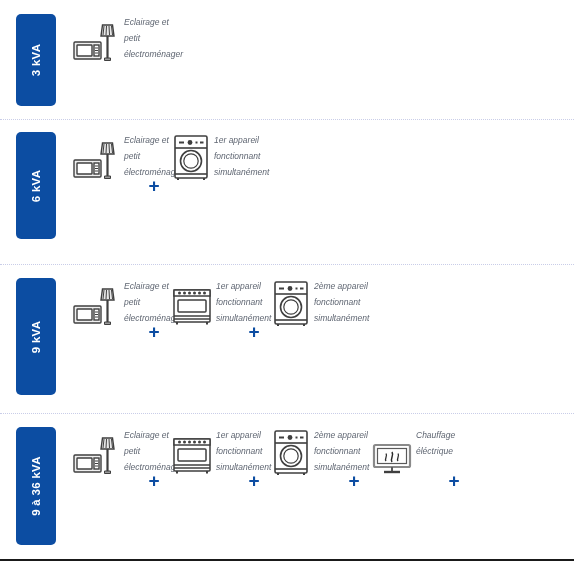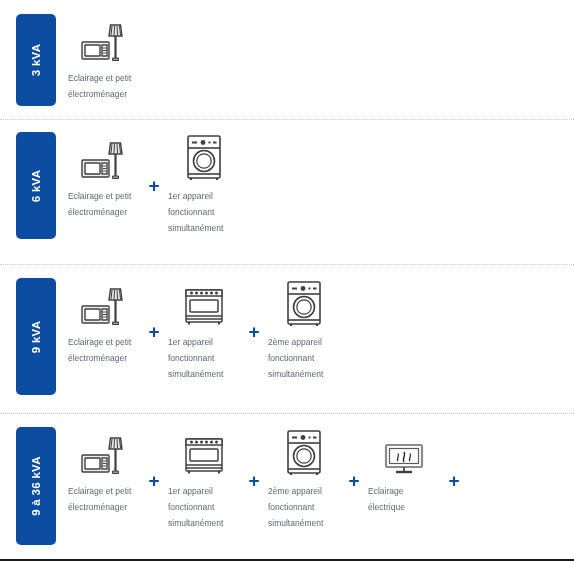--- a/index.html
+++ b/index.html
@@ -66,22 +66,23 @@
     display: flex;
     align-items: flex-start;
     padding-left: 12px;
     box-sizing: border-box;
   }
 
   .item {
     flex: 0 0 auto;
     width: 72px;
     display: flex;
-    flex-direction: column;
+    flex-direction: row;
     align-items: flex-start;
+    font-style: italic;
   }
   .item .icon-wrap {
     height: 50px;
     width: 100%;
     display: flex;
     align-items: flex-end;
     justify-content: center;
     margin-bottom: 6px;
   }
   .item .caption {
@@ -371,21 +372,21 @@
               <rect x="6" y="8" width="36" height="22" rx="1.5" fill="#ffffff" stroke="#8a8a8a" stroke-width="2.2"></rect>
               <rect x="9.5" y="11.5" width="29" height="15" fill="#ffffff" stroke="#5a5a5a" stroke-width="1.2"></rect>
               <path d="M18 24 C16 21.5 20 19.5 18 16.5" stroke="#2b2b2b" stroke-width="1.3"></path>
               <path d="M24 25 C21.5 21.5 26.5 19 24 15" stroke="#2b2b2b" stroke-width="1.5"></path>
               <path d="M30 24 C28 21.5 32 19.5 30 16.5" stroke="#2b2b2b" stroke-width="1.3"></path>
               <line x1="24" y1="30" x2="24" y2="34" stroke="#5a5a5a" stroke-width="2"></line>
               <line x1="16" y1="35" x2="32" y2="35" stroke="#3f3f3f" stroke-width="2.4"></line>
             </g>
           </svg>
         </div>
-        <div class="caption">Eclairage électrique</div>
+        <div class="caption">Chauffage éléctrique</div>
       </div>
 
       <div class="plus">+</div>
 
 
     </div>
   </div>
 
 </div>
 

